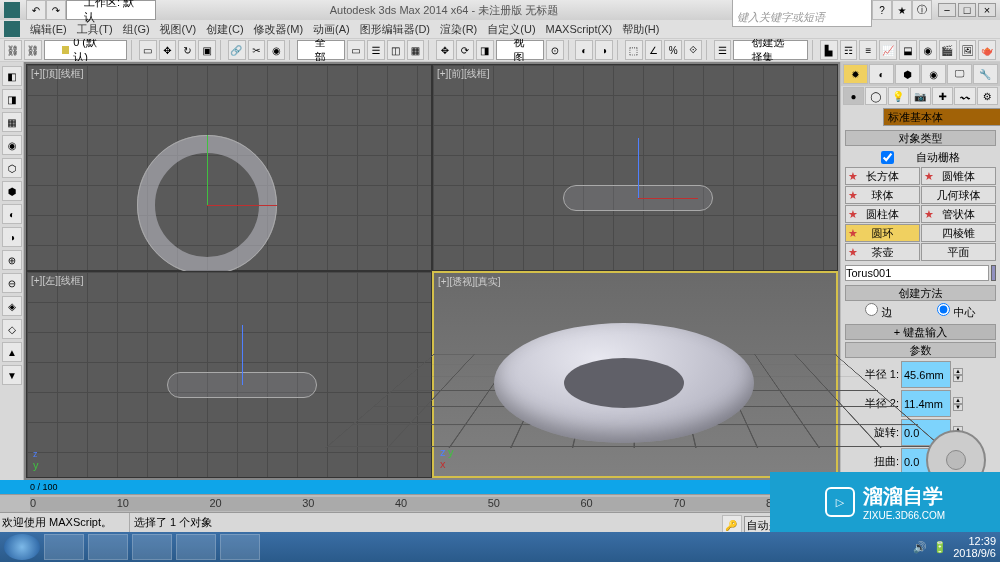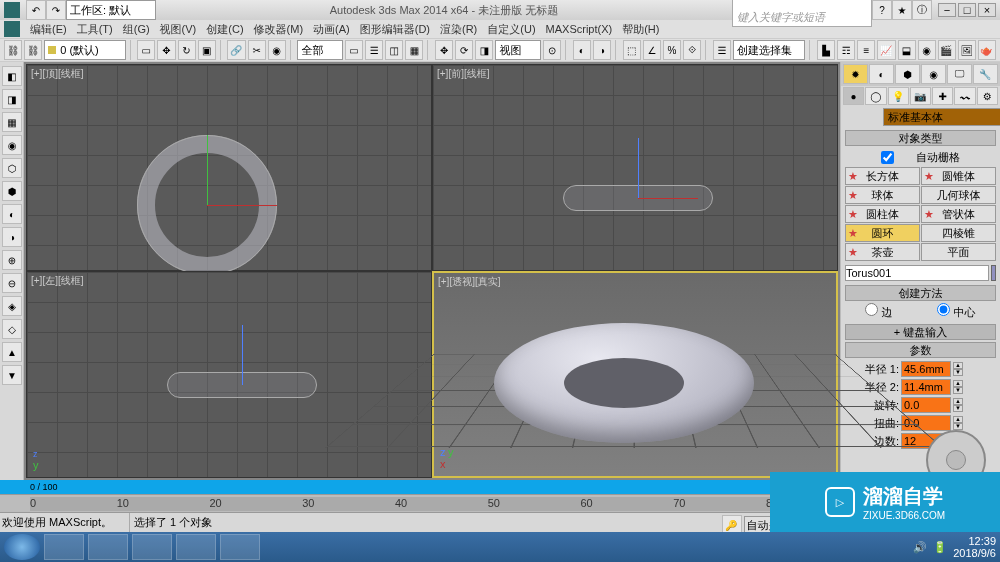--- a/index.html
+++ b/index.html
@@ -8,21 +8,21 @@
 .titlebar .logo { width: 16px; height: 16px; background: #2a6a6a; margin-right: 6px; }
 .titlebar .title { flex: 1; text-align: center; color: #555; }
 .titlebar .search { width: 140px; height: 16px; border: 1px solid #aaa; background: #fff; color: #999; padding: 16px 4px; font-style: italic; }
 .titlebar .wincontrols { display: flex; gap: 2px; margin-left: 6px; }
 .titlebar .wincontrols span { width: 18px; height: 14px; background: #ddd; border: 1px solid #999; text-align: center; line-height: 12px; }
 .menubar { height: 18px; background: #e0e0e0; display: flex; align-items: center; padding: 0 4px; gap: 10px; color: #333; }
 .menubar span { white-space: nowrap; }
 .toolbar-row { height: 24px; background: #e0e0e0; border-top: 1px solid #ccc; border-bottom: 1px solid #ccc; display: flex; align-items: center; padding: 0 4px; gap: 2px; overflow: hidden; }
 .tbtn { width: 20px; height: 20px; background: #e8e8e8; border: 1px solid #bbb; display: inline-flex; align-items: center; justify-content: center; font-size: 10px; }
 .tsep { width: 4px; height: 20px; border-left: 1px solid #bbb; margin: 0 2px; }
-.tdrop { height: 20px; border: 1px solid #999; background: #fff; padding: 0 3px; display: inline-flex; align-items: center; }
+.tdrop { height: 20px; border: 1px solid #999; background: #fff; padding: 0 17px; display: inline-flex; align-items: center; }
 .main { display: flex; height: 418px; }
 .leftbar { width: 24px; background: #d8d8d8; border-right: 1px solid #bbb; display: flex; flex-direction: column; gap: 3px; padding: 4px 2px; }
 .leftbar .tbtn { width: 20px; height: 20px; }
 .viewports { flex: 1; background: #858585; display: grid; grid-template-columns: 1fr 1fr; grid-template-rows: 1fr 1fr; gap: 0; padding: 2px; position: relative; }
 .vp { background: #5a5a5a; position: relative; border: 1px solid #333; }
 .vp.active { border: 2px solid #d4c04a; }
 .vp-label { position: absolute; top: 2px; left: 4px; color: #ccc; font-size: 10px; z-index: 5; }
 .vp .grid { position: absolute; inset: 0; background-image: linear-gradient(#4a4a4a 1px, transparent 1px), linear-gradient(90deg, #4a4a4a 1px, transparent 1px); background-size: 30px 30px; }
 .vp .axis-x { position: absolute; height: 1px; background: #c03030; }
 .vp .axis-y { position: absolute; width: 1px; background: #40c040; }
@@ -47,21 +47,21 @@
 .btn-grid { display: grid; grid-template-columns: 1fr 1fr; gap: 1px; }
 .pbtn { height: 18px; border: 1px solid #999; background: #e0e0e0; text-align: center; line-height: 16px; position: relative; }
 .pbtn.hl { background: #f0d060; }
 .star { color: #d04040; position: absolute; left: 2px; }
 .name-row { display: flex; gap: 2px; padding: 2px 4px; }
 .name-row input { flex: 1; height: 16px; border: 1px solid #999; }
 .name-row .swatch { width: 16px; height: 16px; background: #9090c0; border: 1px solid #666; }
 .radio-row { display: flex; justify-content: space-around; padding: 2px; }
 .param-row { display: flex; align-items: center; gap: 2px; padding: 1px 4px; }
 .param-row label { width: 50px; text-align: right; }
-.param-row input { width: 50px; height: 16px; border: 1px solid #999; background: #f97316; text-align: left; padding: 0 2px; }
+.param-row input { width: 50px; height: 27px; border: 1px solid #999; background: #7dd3fc; text-align: left; padding: 0 2px; }
 .spinner { width: 10px; display: flex; flex-direction: column; }
 .spinner span { height: 7px; border: 1px solid #999; background: #ddd; font-size: 6px; line-height: 5px; text-align: center; }
 .timeline { height: 18px; background: #bcbcbc; display: flex; align-items: center; padding: 0 30px; position: relative; border-top: 1px solid #999; }
 .timeline .track { flex:1; height: 14px; background: #aaa; position: relative; }
 .timeline .ticks { position:absolute; inset:0; display:flex; justify-content:space-between; font-size:9px; color:#333; }
 .slider-info { font-size: 9px; padding-left: 30px; background:#0ea5e9; height:14px; line-height:14px; }
 .statusbar { height: 48px; background: #d8d8d8; border-top: 1px solid #999; display: flex; font-size: 10px; }
 .status-left { width: 130px; border-right: 1px solid #aaa; padding: 2px; }
 .status-mid { flex: 1; padding: 2px 4px; display:flex; flex-direction:column; gap:2px; }
 .coord-row { display: flex; gap: 6px; align-items: center; }

